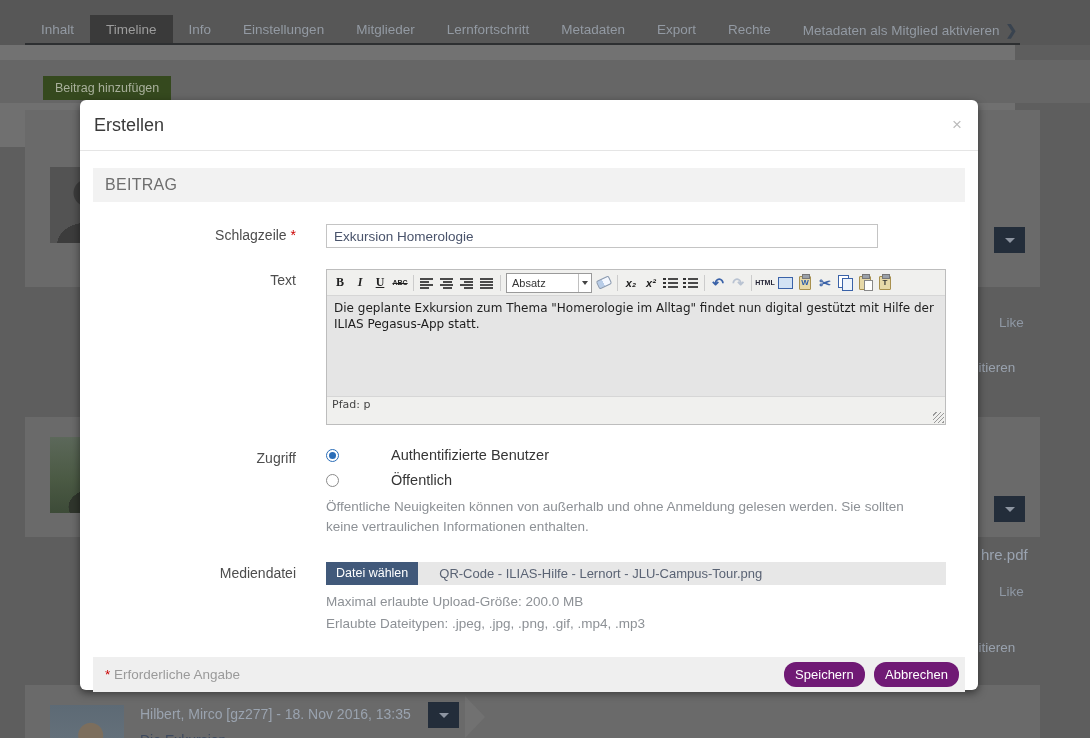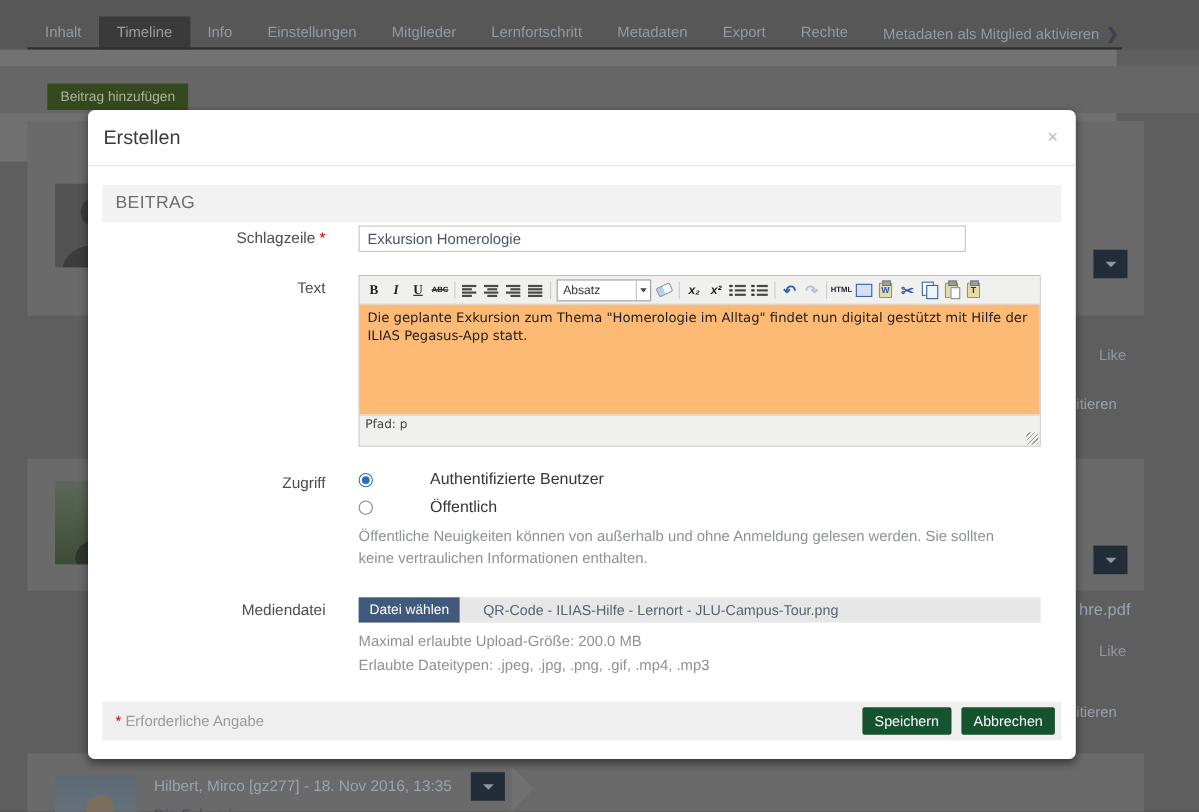--- a/index.html
+++ b/index.html
@@ -88,21 +88,21 @@
   .m-close { font-size:17px; color:#bcbcbc; cursor:pointer; }
   .m-body { padding:17px 13px 0 13px; }
 
   .section-head { background:#f2f2f2; color:#6e6e6e; font-size:16px; padding:8px 12px; letter-spacing:0.3px; }
 
   .frow { display:flex; }
   .flabel { width:233px; flex:none; text-align:right; padding-right:30px; font-size:14px; color:#4d4d4d; padding-top:3px; }
   .fctrl { width:620px; flex:none; }
   .req { color:#cc0000; }
 
-  .row-headline { margin-top:3px; }
+  .row-headline { margin-top:22px; }
   .in-headline { width:552px; height:24px; border:1px solid #c4c4c4; font-size:13.5px; color:#49536b; padding:0 7px; font-family:"Liberation Sans",sans-serif; }
 
   .row-text { margin-top:21px; }
   .editor { border:1px solid #bdbdbd; width:620px; }
   .tmce-bar { height:26px; background:#f0f0ee; border-bottom:1px solid #d6d6d6; display:flex; align-items:center; padding:0 3px; }
   .tbtn { width:20px; height:20px; display:flex; align-items:center; justify-content:center; flex:none; }
   .tsep { width:1px; height:16px; background:#ccc; margin:0 3px; flex:none; }
   .t-b { font-weight:bold; font-size:12px; color:#222; font-family:"Liberation Serif",serif; }
   .t-i { font-style:italic; font-weight:bold; font-size:12px; color:#222; font-family:"Liberation Serif",serif; }
   .t-u { font-weight:bold; font-size:12px; color:#222; text-decoration:underline; font-family:"Liberation Serif",serif; }
@@ -124,41 +124,41 @@
   .t-html { font-size:7px; font-weight:bold; color:#223; letter-spacing:0; }
   .i-vis { width:15px; height:12px; border:1px solid #3a62a8; background:#d2e2f4; }
   .clip { position:relative; width:12px; height:14px; background:#e7d9a8; border:1px solid #a8904e; border-radius:1px; }
   .clip::before { content:""; position:absolute; top:-3px; left:2px; width:6px; height:3px; background:#9aa0a8; border:1px solid #777; }
   .clip .cl { position:absolute; left:0; right:0; bottom:0; text-align:center; font-size:8px; font-weight:bold; line-height:12px; }
   .cl-w { color:#2a5caa; } .cl-t { color:#333; }
   .clip.plain::after { content:""; position:absolute; right:-3px; bottom:-2px; width:7px; height:9px; background:#fff; border:1px solid #888; }
   .i-copy { position:relative; width:15px; height:15px; }
   .i-copy::before { content:""; position:absolute; left:0; top:0; width:9px; height:11px; background:#fff; border:1px solid #3a62a8; }
   .i-copy::after  { content:""; position:absolute; left:4px; top:3px; width:9px; height:11px; background:#eef4fb; border:1px solid #3a62a8; }
-  .tmce-content { height:100px; background:#fdba74; padding:4px 7px; font-size:12px; line-height:1.35; color:#1e1e1e; font-family:"DejaVu Sans",sans-serif; overflow:hidden; }
+  .tmce-content { height:100px; background:#e5e5e5; padding:4px 7px; font-size:12px; line-height:1.35; color:#1e1e1e; font-family:"DejaVu Sans",sans-serif; overflow:hidden; }
   .tmce-status { height:28px; background:#f0f0ee; border-top:1px solid #d6d6d6; font-size:11px; color:#444; padding:1px 5px; position:relative; font-family:"DejaVu Sans",sans-serif; }
   .grip { position:absolute; right:1px; bottom:1px; width:11px; height:11px; background:repeating-linear-gradient(135deg, transparent 0 2px, #999 2px 3px); }
 
   .row-access { margin-top:22px; }
   .radio-line { display:flex; align-items:center; margin-bottom:9px;gap:44px; }
   .radio { width:13px; height:13px; border:1px solid #8b8b8b; border-radius:50%; background:#fff; position:relative; flex:none; margin-right:8px; }
   .radio.sel { border-color:#2a6db8; }
   .radio.sel::after { content:""; position:absolute; left:2px; top:2px; right:2px; bottom:2px; border-radius:50%; background:#2a6db8; }
   .radio-label { font-size:14.5px; color:#363636; }
   .fhelp { font-size:13.5px; color:#8d9196; line-height:1.45; margin-top:4px; width:608px; }
 
   .row-media { margin-top:26px; }
   .filebox { display:flex; height:23px; width:620px; }
   .filebtn { background:#41597a; color:#ffffff; font-size:12.5px; line-height:23px; padding:0 10px; flex:none; }
   .filename { flex:1; background:#e7e7e7; color:#5a6374; font-size:13px; line-height:23px; padding-left:21px; overflow:hidden; white-space:nowrap; }
   .fnote { font-size:13.5px; color:#8d9196; margin-top:9px; }
 
   .m-foot { margin:26px 13px 0 13px; background:#efefef; display:flex; align-items:center; justify-content:space-between; padding:5px 6px 5px 12px; }
   .foot-note { font-size:13.5px; color:#9a9a9a; }
-  .btn { background:#14532d; color:#fff; font-size:13px; padding:5px 11px; margin-left:5px; border-radius:2px; display:inline-block; }
+  .btn { background:#701a75; color:#fff; font-size:13px; padding:5px 11px; margin-left:5px; border-radius:12px; display:inline-block; }
 </style>
 </head>
 <body>
 
 <div id="stage">
 
   <div class="tabbar">
     <div class="tabs">
       <span class="tab">Inhalt</span>
       <span class="tab active">Timeline</span>

